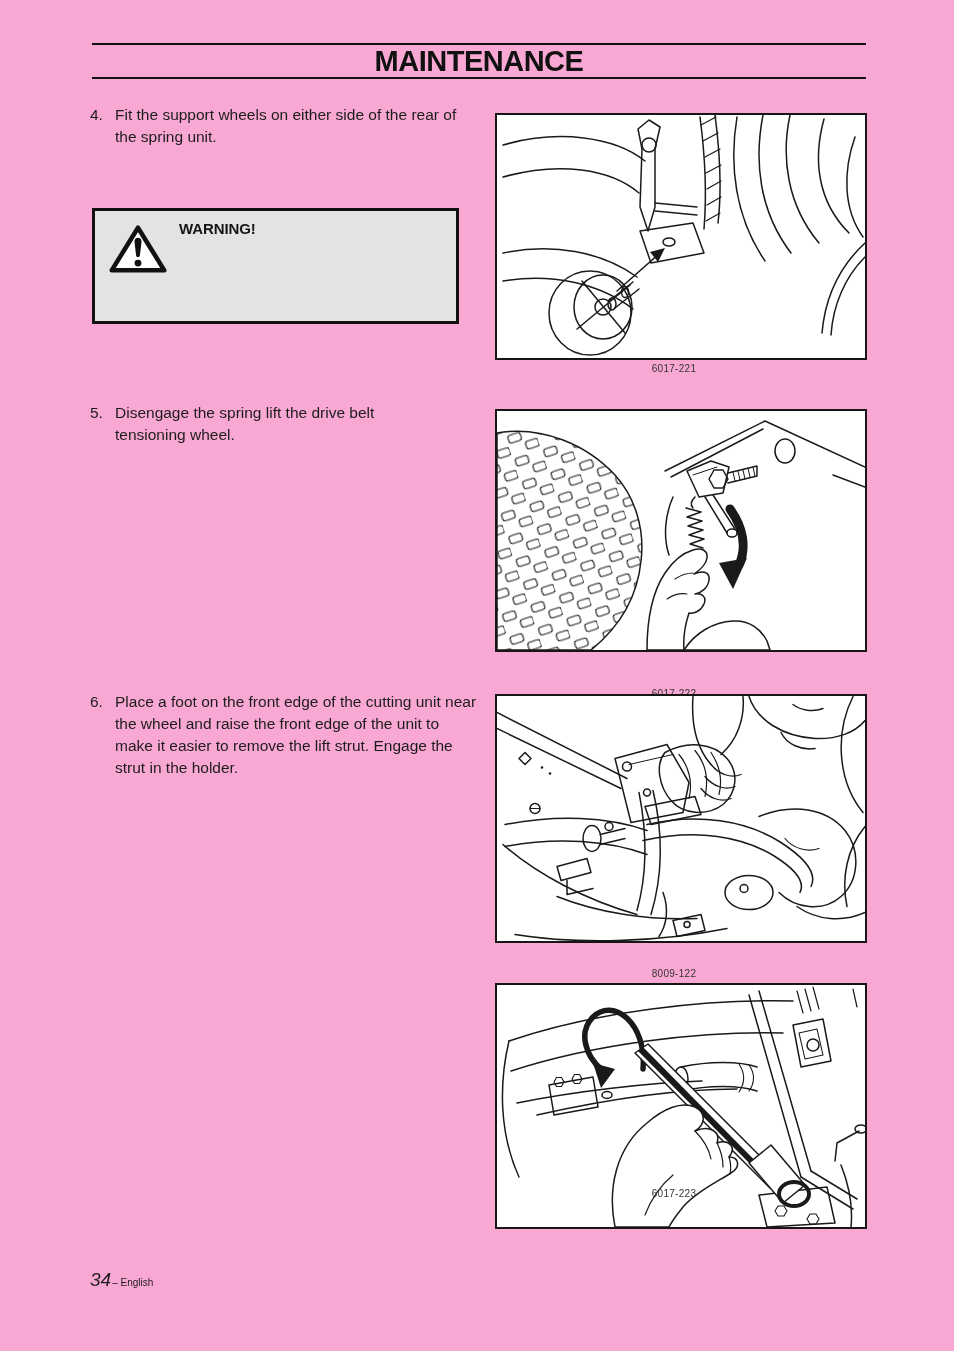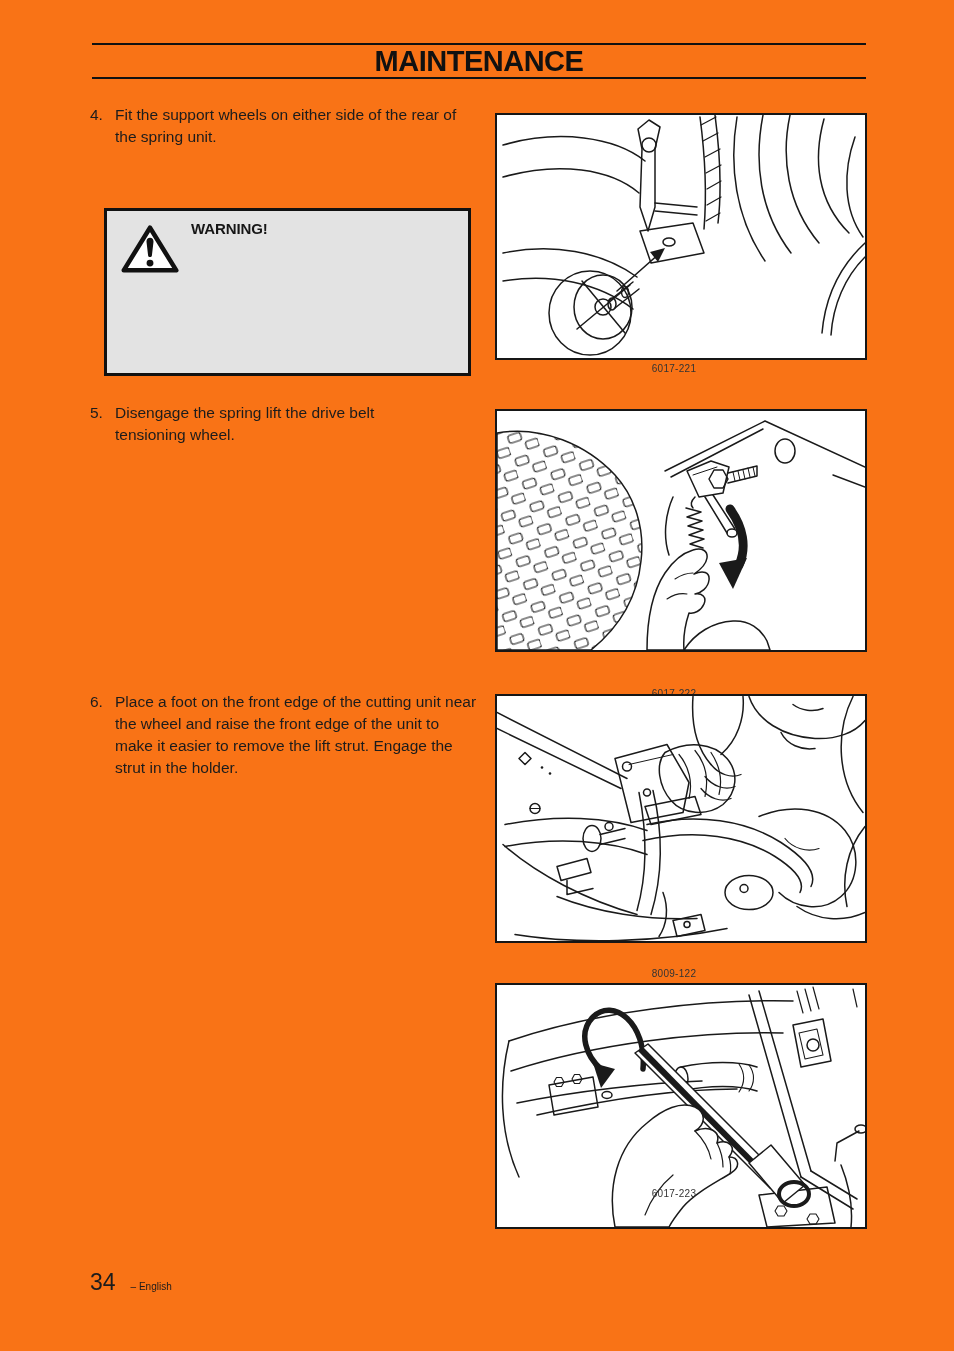--- a/index.html
+++ b/index.html
@@ -1,51 +1,51 @@
 <!DOCTYPE html>
 <html><head>
 <meta charset="utf-8">
 <style>
   html,body{margin:0;padding:0;background:#fff;}
   .page{
-    position:relative;width:954px;height:1351px;background:#f97316;
+    position:relative;width:954px;height:1351px;background:#f9a8d4;
     font-family:"Liberation Sans", sans-serif;color:#111;overflow:hidden;
   }
   .rule{position:absolute;left:92px;width:774px;height:2px;background:#111;}
   .rule-top{top:43px;}
   .rule-bottom{top:77px;}
   .title{
     position:absolute;left:92px;top:45px;width:774px;margin:0;
     text-align:center;font-size:29px;font-weight:bold;letter-spacing:-0.5px;color:#111;
   }
   .step{position:absolute;left:90px;display:flex;font-size:15.5px;line-height:22px;color:#1c1c1c;}
   .step-num{width:25px;flex:0 0 25px;}
   .warnbox{
-    position:absolute;left:104px;top:208px;width:367px;height:168px;
+    position:absolute;left:92px;top:208px;width:367px;height:116px;
     background:#e3e3e3;border:3px solid #111;box-sizing:border-box;
   }
   .warn-icon{position:absolute;left:14px;top:14px;}
   .warn-text{position:absolute;left:84px;top:8px;width:280px;font-weight:bold;font-size:15px;line-height:19.8px;color:#161616;letter-spacing:-0.1px;}
   .figure{
     position:absolute;left:495px;width:372px;border:2px solid #161616;
     box-sizing:border-box;background:#fff;
   }
   .figure svg{display:block;width:100%;height:100%;}
   .fig1{top:113px;height:247px;}
   .fig2{top:409px;height:243px;}
   .fig3{top:694px;height:249px;}
   .fig4{top:983px;height:246px;}
   .figcaption{
     position:absolute;left:495px;width:372px;text-align:center;
     padding-right:14px;box-sizing:border-box;font-size:10px;color:#333;letter-spacing:0.3px;
   }
   .cap1{top:363px;} .cap2{top:688px;} .cap3{top:947px;margin-top:21px;} .cap4{top:1188px;}
   .footer{position:absolute;left:90px;top:1269px;white-space:nowrap;}
-  .pageno{font-size:23px;color:#1c1c1c;}
-  .lang{font-size:10px;color:#1c1c1c;margin-left:15px;}
+  .pageno{font-size:19px;color:#1c1c1c;font-style:italic;}
+  .lang{font-size:10px;color:#1c1c1c;margin-left:1px;}
 </style>
 </head>
 <body>
 
 <div class="page">
 
   <div class="rule rule-top"></div>
   <h1 class="title">MAINTENANCE</h1>
   <div class="rule rule-bottom"></div>
 

